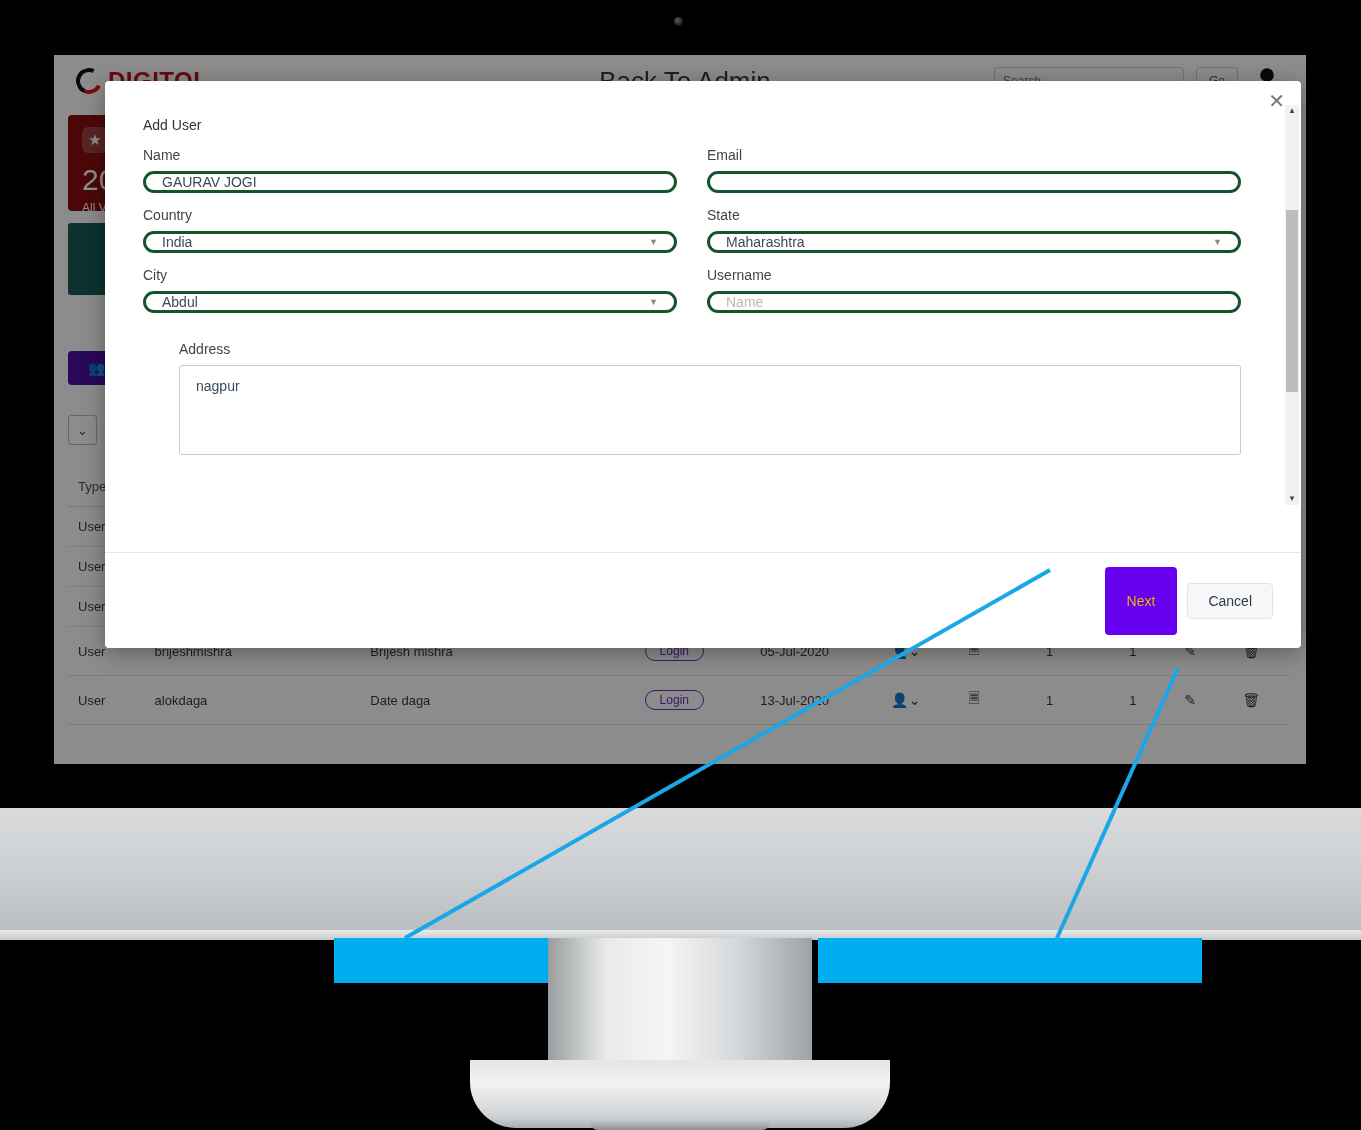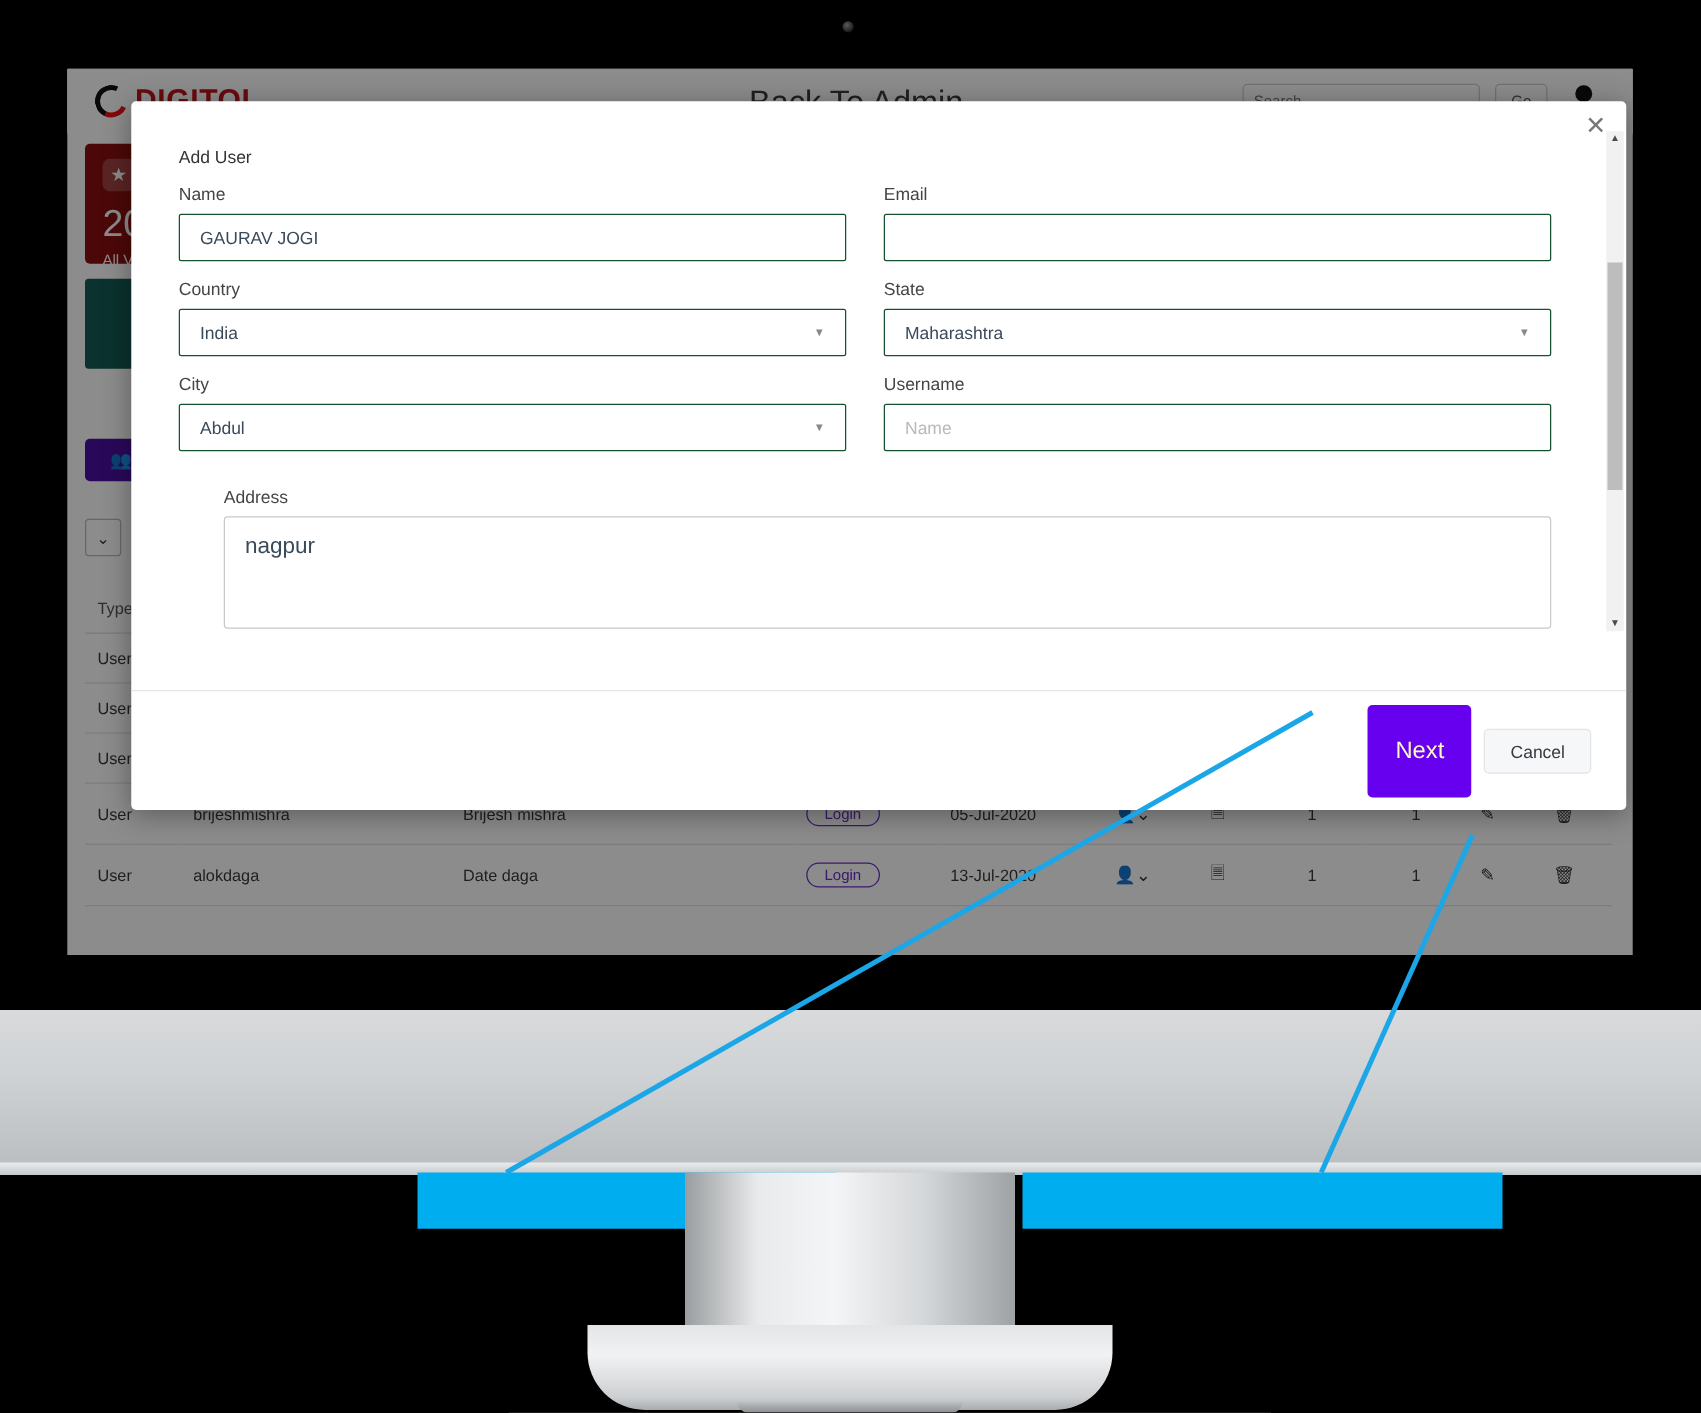--- a/index.html
+++ b/index.html
@@ -153,53 +153,53 @@
   .modal-close {
     position:absolute; right: 16px; top: 10px; font-size: 20px; color:#777;
     line-height:1; cursor:pointer;
   }
   .modal-body { position:absolute; left:0; top:0; right: 22px; height: 470px; overflow:hidden; padding: 36px 38px 0 38px; }
   .modal-title { font-size: 14px; color:#333; margin-bottom: 14px; }
   .form-grid { display:grid; grid-template-columns: 1fr 1fr; gap: 4px 30px; }
   .fgroup { margin-bottom: 10px; }
   .fgroup label { display:block; font-size: 14px; color:#444; margin-bottom: 8px; }
   .finput, .fselect {
-    width: 100%; height: 38px; border:1px solid #14532d; border-radius: 2px;
+    width: 100%; height: 22px; border:3px solid #14532d; border-radius: 13px;
     padding: 0 16px; font-size: 14px; color:#3b4a5a; background:#fff;
     display:flex; align-items:center;
   }
   .finput.empty { color:#b9b9b9; }
   .fselect { justify-content: space-between; }
   .caret { color:#888; font-size: 9px; }
   .full { grid-column: 1 / -1; padding-left: 36px; }
   .ftext {
     width: 100%; height: 90px; border:1px solid #c9c9c9; border-radius:3px;
-    padding: 12px 16px; font-size: 18px; color:#3b4a5a;
+    padding: 12px 16px; font-size: 14px; color:#3b4a5a;
   }
 
   .modal-scroll {
     position:absolute; right: 2px; top: 24px; width: 14px; height: 400px;
     background: #f1f1f1;
   }
   .modal-scroll .arrow {
     width:100%; text-align:center; font-size: 8px; color:#4a4a4a; line-height: 12px;
   }
   .modal-scroll .arrow.dn { position:absolute; bottom:0; left:0; }
   .modal-scroll .thumb {
     position:absolute; left: 1px; top: 105px; width: 12px; height: 182px; background:#bdbdbd;
   }
 
   .modal-footer {
     position:absolute; left:0; bottom:0; width:100%; height: 96px;
     border-top: 1px solid #e6e6e6; display:flex; align-items:center;
     justify-content:flex-end; gap: 10px; padding-right: 28px;
   }
   .btn-next {
-    background:#6600EE; color:#fef9c3; border:none; border-radius: 4px;
-    padding: 26px 22px; font-size: 19px;
+    background:#6600EE; color:#eab308; border:none; border-radius: 4px;
+    padding: 26px 22px; font-size: 14px;
   }
   .btn-cancel {
     background:#f6f7f9; color:#343a40; border:1px solid #e2e4e8; border-radius: 4px;
     padding: 9px 20px; font-size: 14px;
   }
 
   
   .caption {
     position:absolute; top: 1063px; left: 0; width: 1361px; height: 46px;
     color: #0a0a0a; font-size: 30px; display:flex; justify-content:space-between;

